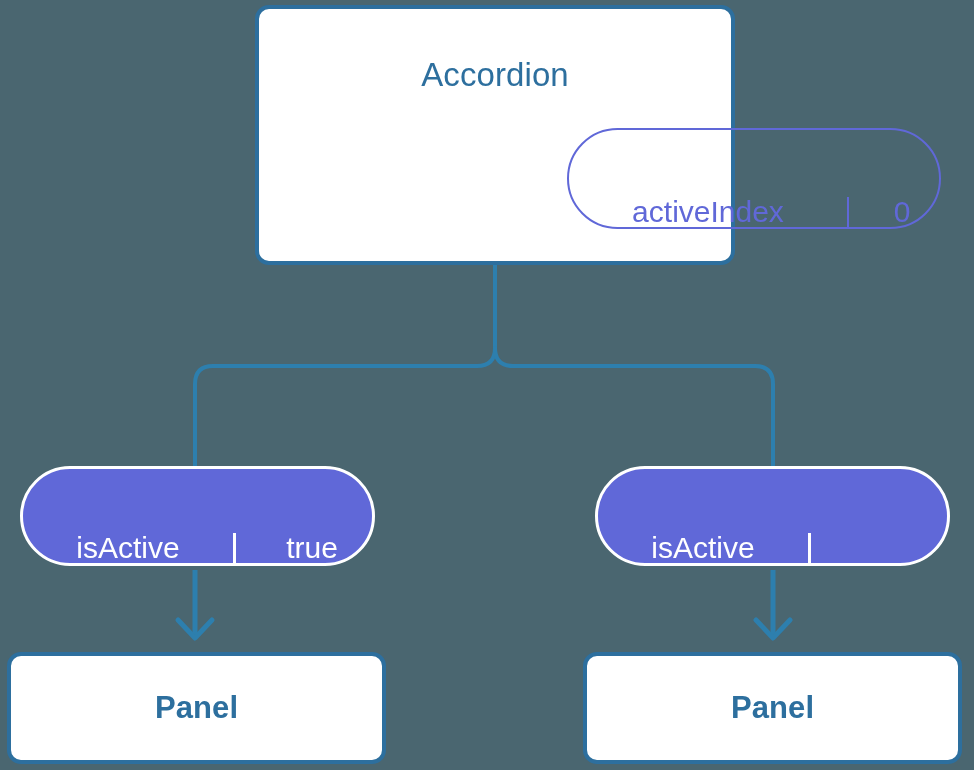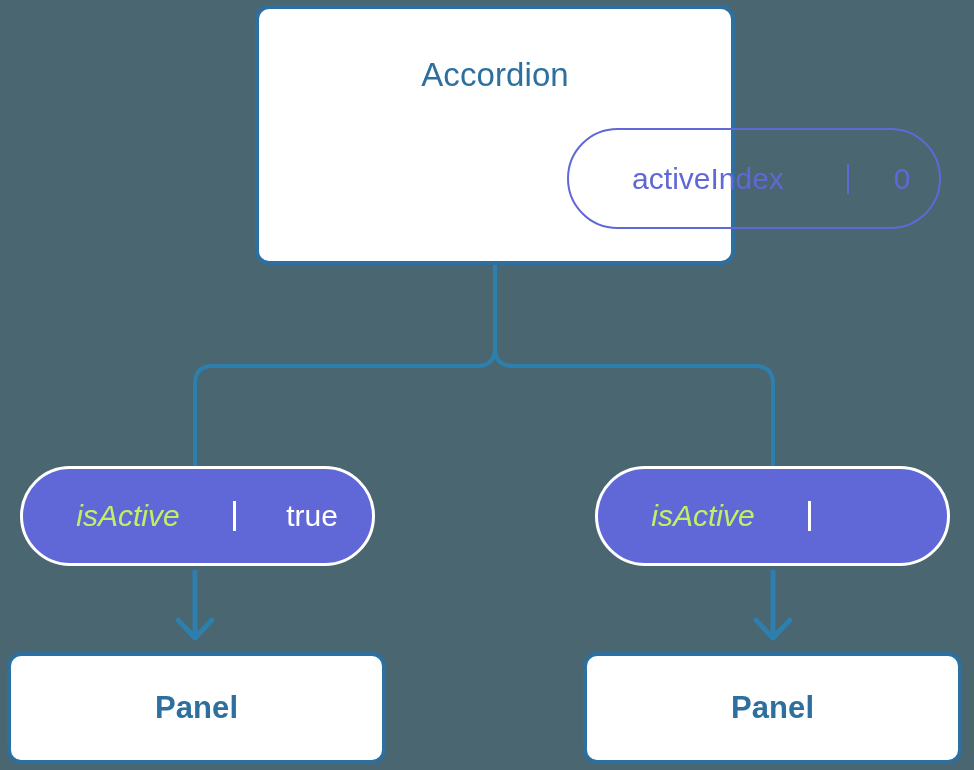--- a/index.html
+++ b/index.html
@@ -69,21 +69,21 @@
   }
   #panel-box-left  { left: 7px; }
   #panel-box-right { left: 583px; }
   .panel-box .node-title { font-size: 31px; font-weight: bold; }
 
   
   .pill {
     position: absolute;
     box-sizing: border-box;
     display: flex;
-    align-items: center;
+    align-items: flex-end;
     border-radius: 999px;
     overflow: hidden;
     white-space: nowrap;
     gap: 16px;
   }
   .pill-key, .pill-val {
     display: flex;
     align-items: center;
     justify-content: center;
     box-sizing: border-box;
@@ -103,23 +103,22 @@
   .pill.outlined .pill-val {
     color: #6068d8;
   }
 
   
   .pill.filled {
     background: #6068d8;
     border: 3px solid #ffffff;
   }
   .pill.filled .pill-key {
-    color: #bef264;
+    color: #ffffff;
     border-right: 3px solid #ffffff;
-    font-style: italic;
   }
   .pill.filled .pill-val {
     color: #ffffff;
   }
 
   
   #pill-active-index {
     left: 308px;
     top: 119px;
     width: 374px;

